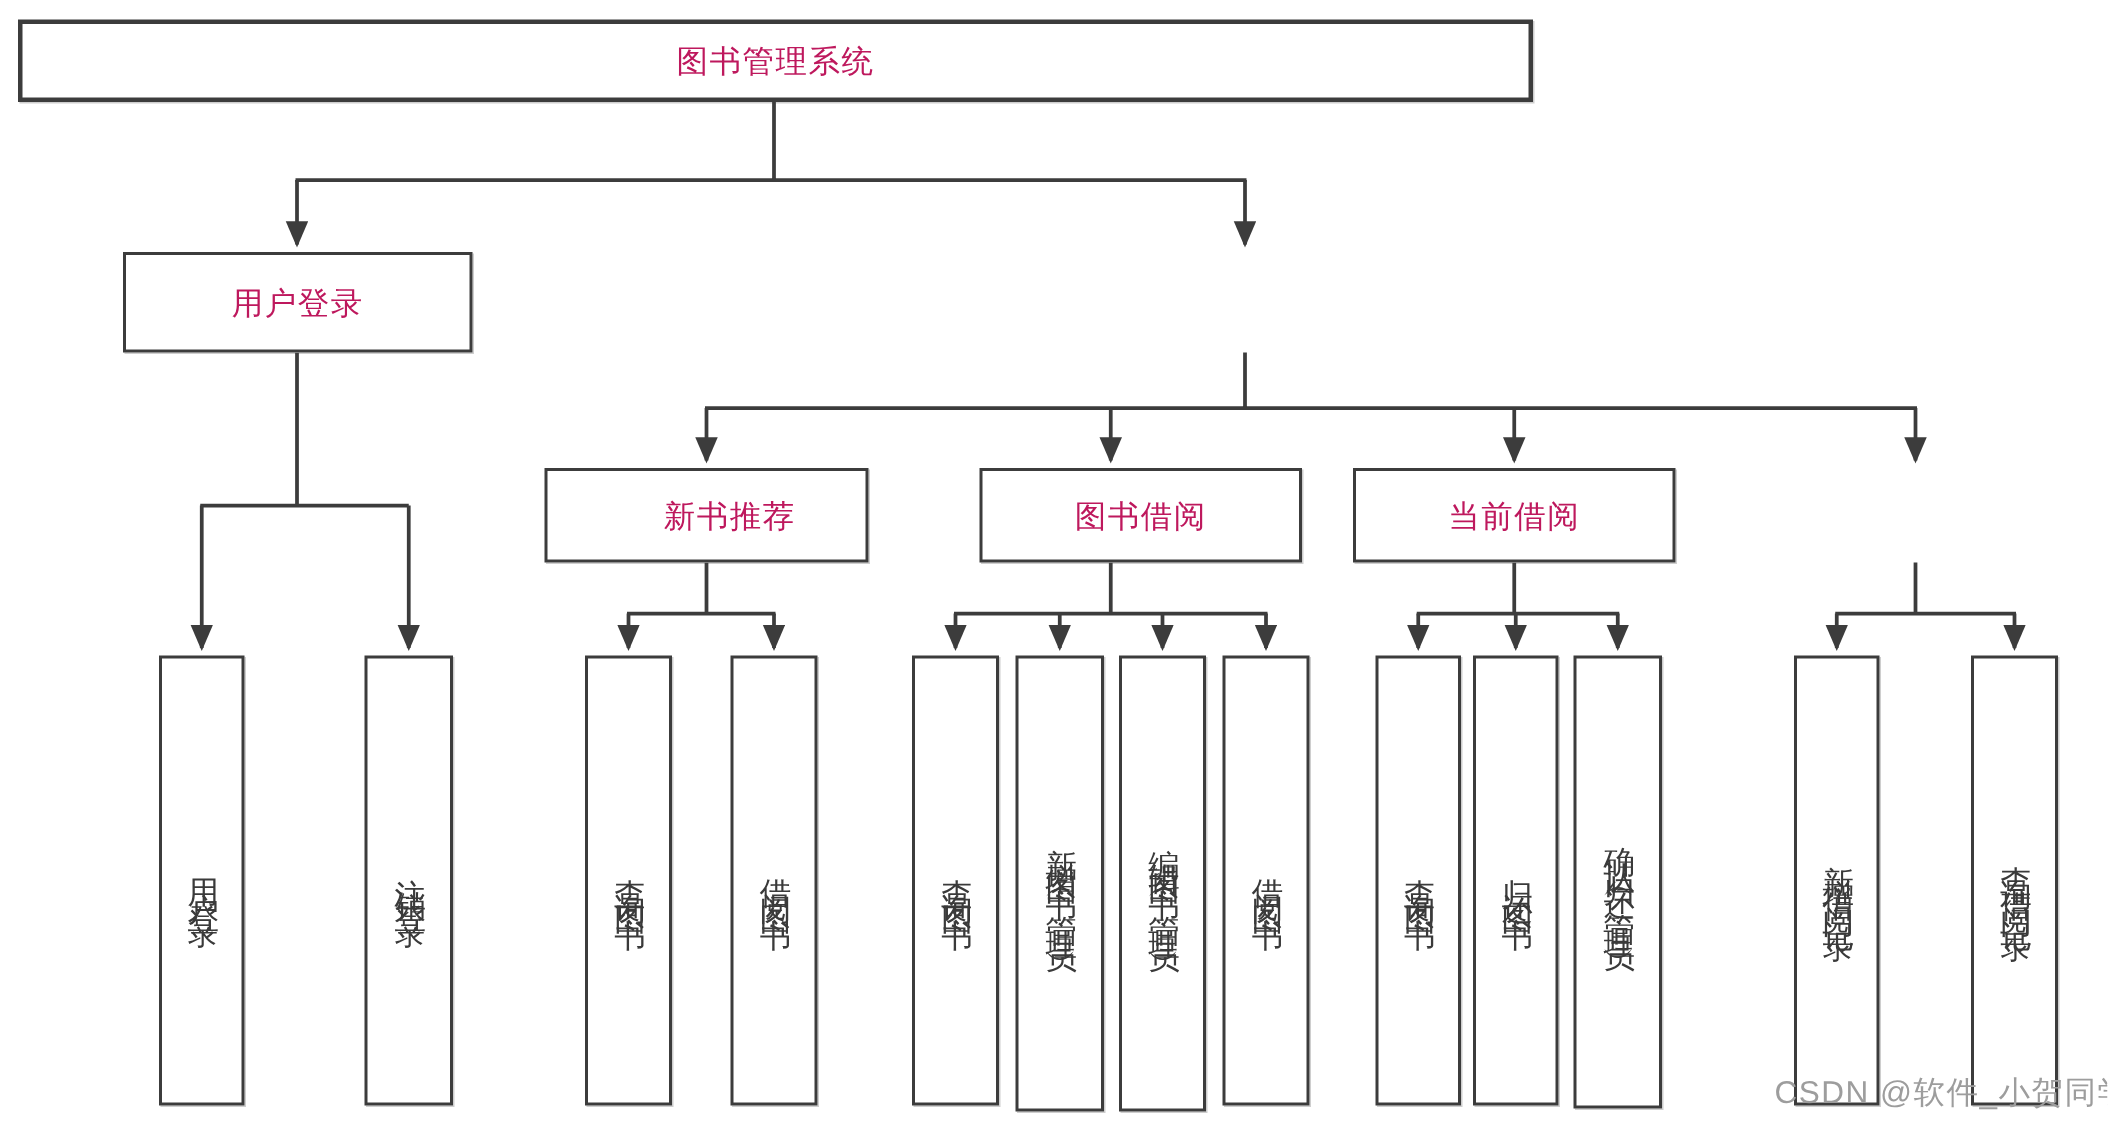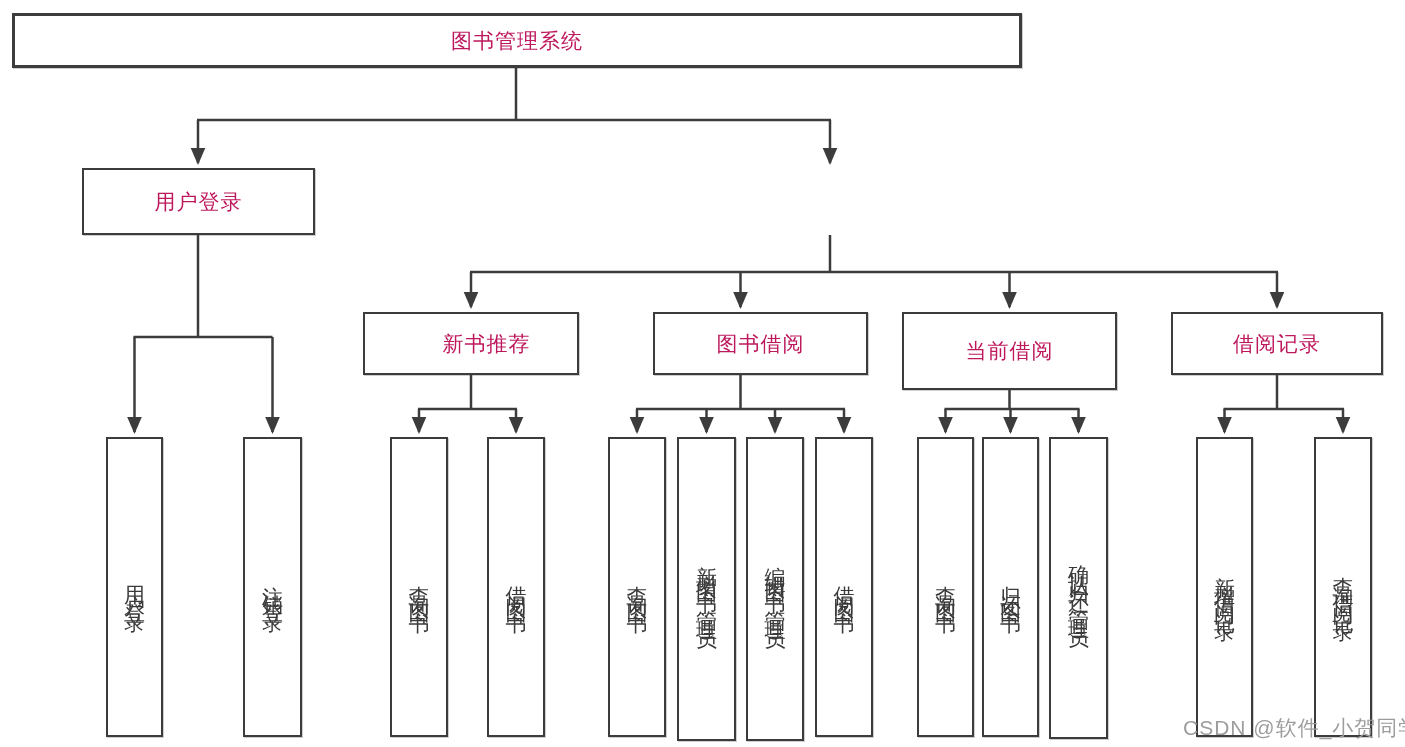--- a/index.html
+++ b/index.html
@@ -94,25 +94,22 @@
   <div class="node-h" style="left:82px;top:168px;width:233px;height:67px;">
     <span>用户登录</span>
   </div>
 
   <div class="node-h" style="left:363px;top:312px;width:216px;height:63px;padding-left:31px;">
     <span>新书推荐</span>
   </div>
   <div class="node-h" style="left:633px;top:312px;width:215px;height:63px;margin-left:20px;">
     <span>图书借阅</span>
   </div>
-  <div class="node-h" style="left:902px;top:312px;width:215px;height:78px;">
+  <div class="node-h" style="left:902px;top:312px;width:215px;height:63px;">
     <span>当前借阅</span>
-  </div>
-  <div class="node-h" style="left:1171px;top:312px;width:212px;height:63px;">
-    <span>借阅记录</span>
   </div>
 
   <div class="node-v" style="left:106px;width:57px;">
     <span>用户登录</span>
   </div>
   <div class="node-v" style="left:243px;width:59px;">
     <span>注销登录</span>
   </div>
 
   <div class="node-v" style="left:390px;width:58px;">

